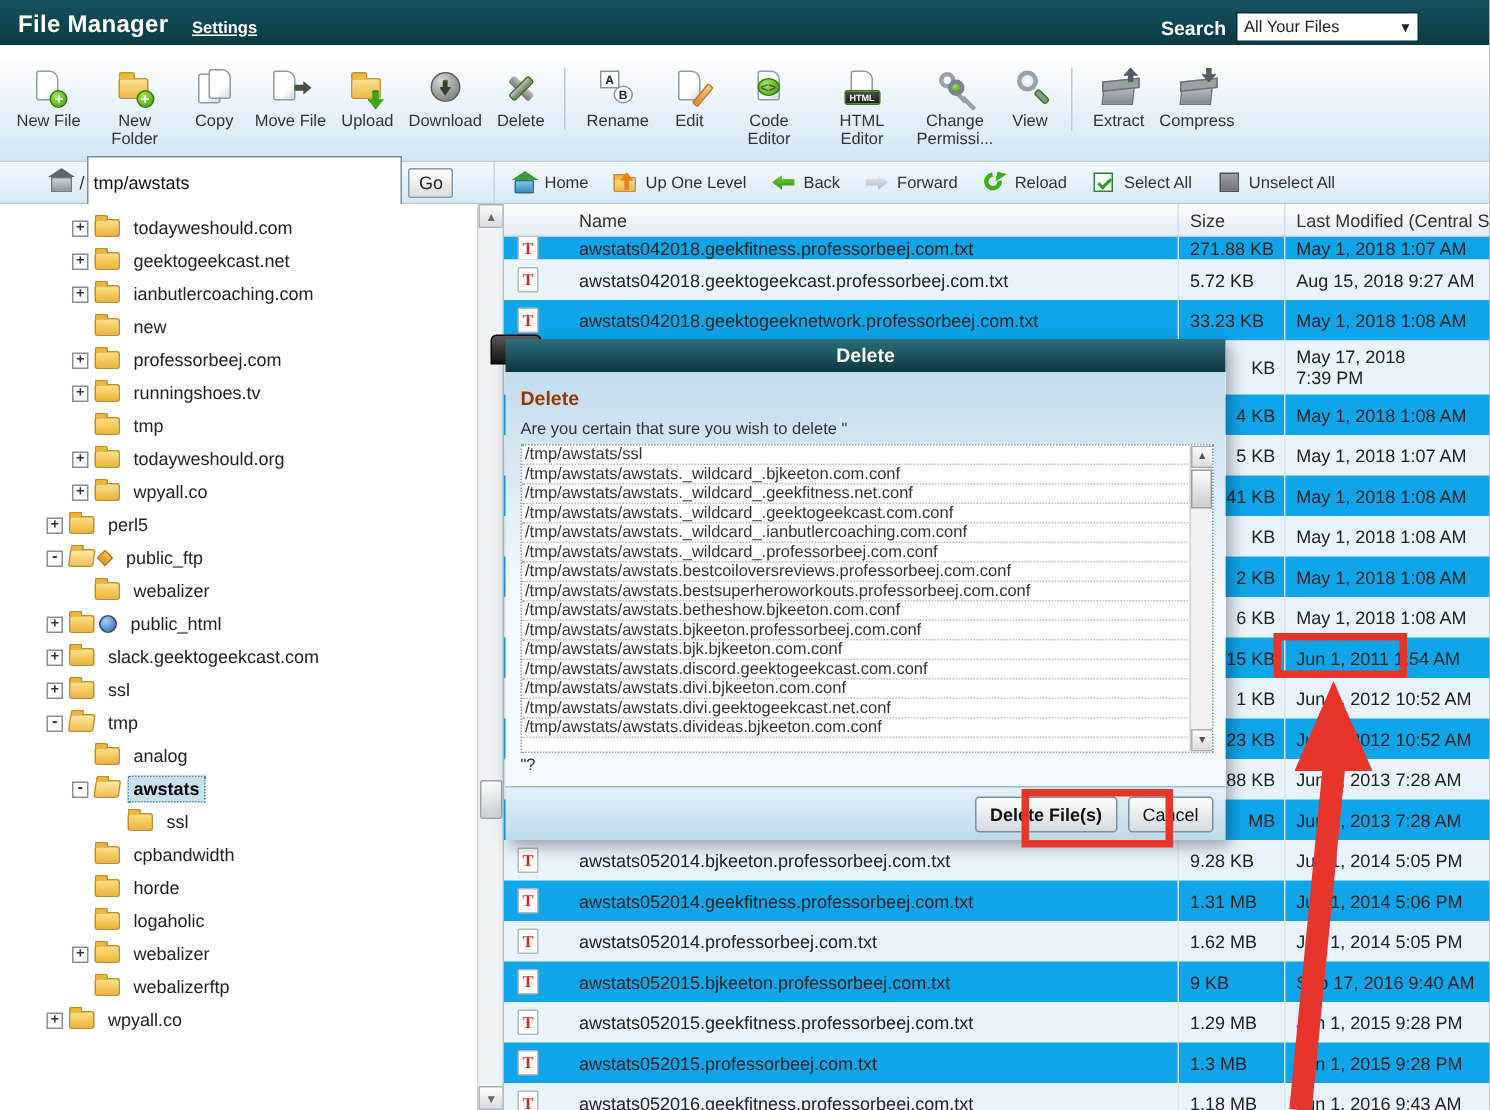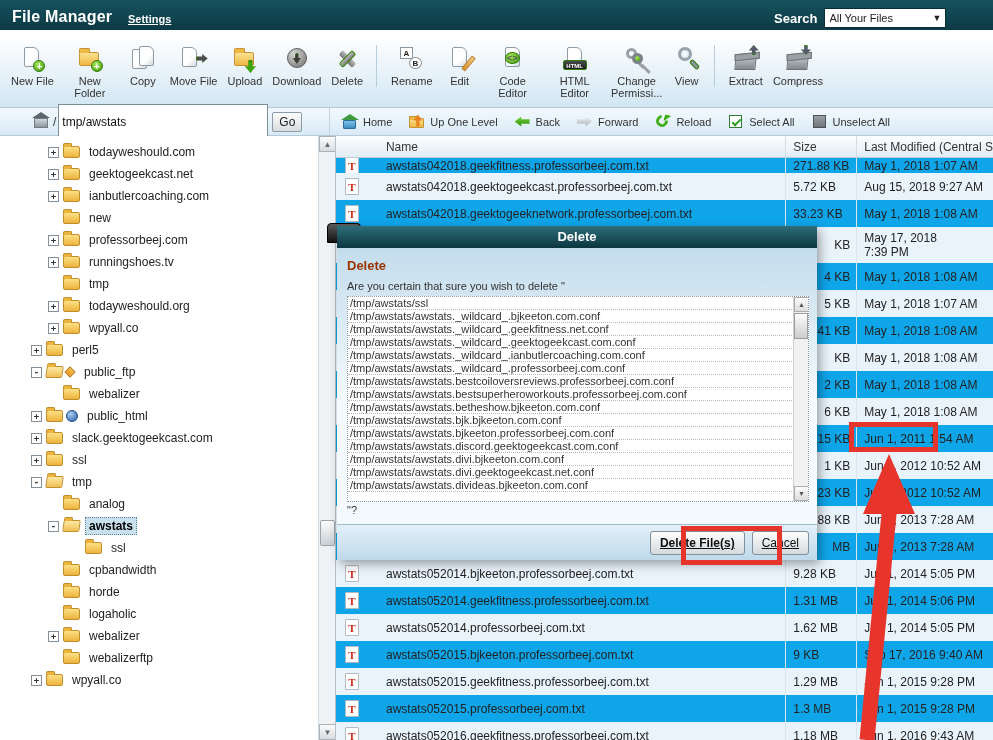--- a/index.html
+++ b/index.html
@@ -145,21 +145,21 @@
   .dquestion{font-size:11px;color:#333;margin-bottom:4px;}
   .dlist{position:relative;height:206px;background:#fff;border:1px dotted #8f9aa2;overflow:hidden;padding-right:16px;}
   .dfile{height:13px;font-size:11px;line-height:12px;color:#333;border-bottom:1px dotted #b9b9b9;white-space:nowrap;overflow:hidden;padding-left:2px;}
   .lscroll{position:absolute;right:0;top:0;width:15px;height:100%;background:#f1f1f1;border-left:1px solid #cfcfcf;}
   .lscroll .arr{position:absolute;left:0;width:15px;height:15px;background:linear-gradient(#fbfbfb,#dcdcdc);border:1px solid #adadad;font-size:7px;color:#555;text-align:center;line-height:14px;cursor:pointer;}
   .lscroll .up{top:0;}
   .lscroll .dn{bottom:0;}
   .lscroll .thumb{position:absolute;left:0;top:16px;width:14px;height:26px;background:linear-gradient(#fdfdfd,#cdcdcd);border:1px solid #9d9d9d;cursor:grab;}
   .dqclose{font-size:11px;color:#333;margin-top:2px;}
   .dfooter{position:absolute;left:0;right:0;bottom:0;height:36px;background:linear-gradient(#e3f0f9,#bfd9ea);border-top:1px solid #9fbccd;display:flex;align-items:center;justify-content:flex-end;gap:7px;padding-right:8px;}
-  .btn{height:24px;padding:0 9px;font-size:12px;color:#111;background:linear-gradient(#fdfdfd,#d5dade);border:1px solid #7f8f9b;border-radius:3px;cursor:pointer;text-decoration:underline;}
+  .btn{height:24px;padding:0 9px;font-size:12px;color:#111;background:linear-gradient(#fdfdfd,#d5dade);border:1px solid #7f8f9b;border-radius:3px;cursor:pointer;}
   .btnPrimary{font-weight:bold;}
 
   
   .redbox{position:absolute;border:5px solid var(--accent-red,#e8352b);z-index:100;pointer-events:none;}
   .rb-delete{left:681px;top:526px;width:101px;height:39px;}
   .rb-date{left:849px;top:422px;width:89px;height:30px;}
   .redarrow{position:absolute;left:840px;top:452px;width:80px;height:288px;z-index:120;pointer-events:none;}
 </style>
 </head>
 <body>
@@ -791,23 +791,23 @@
 
           <div class="dfile tg-none">/tmp/awstats/awstats._wildcard_.professorbeej.com.conf</div>
 
 
           <div class="dfile tg-none">/tmp/awstats/awstats.bestcoiloversreviews.professorbeej.com.conf</div>
 
           <div class="dfile tg-none">/tmp/awstats/awstats.bestsuperheroworkouts.professorbeej.com.conf</div>
 
           <div class="dfile tg-none">/tmp/awstats/awstats.betheshow.bjkeeton.com.conf</div>
 
+          <div class="dfile tg-none">/tmp/awstats/awstats.bjkeeton.professorbeej.com.conf</div>
+
           <div class="dfile tg-none">/tmp/awstats/awstats.bjk.bjkeeton.com.conf</div>
-
-          <div class="dfile tg-none">/tmp/awstats/awstats.bjkeeton.professorbeej.com.conf</div>
 
           <div class="dfile tg-none">/tmp/awstats/awstats.discord.geektogeekcast.com.conf</div>
 
           <div class="dfile tg-none">/tmp/awstats/awstats.divi.bjkeeton.com.conf</div>
 
           <div class="dfile tg-none">/tmp/awstats/awstats.divi.geektogeekcast.net.conf</div>
 
           <div class="dfile tg-none">/tmp/awstats/awstats.divideas.bjkeeton.com.conf</div>
         </div>
       <div class="dqclose">"?</div>

